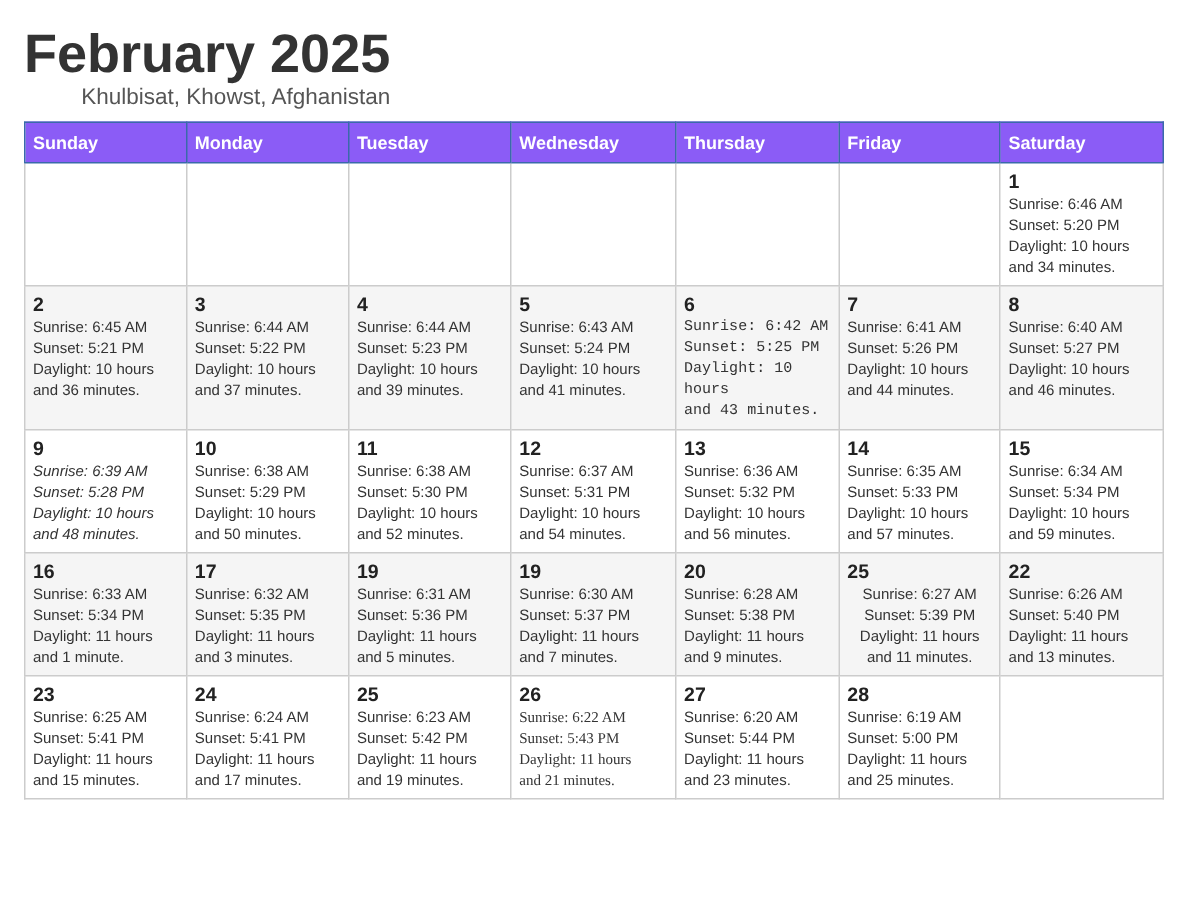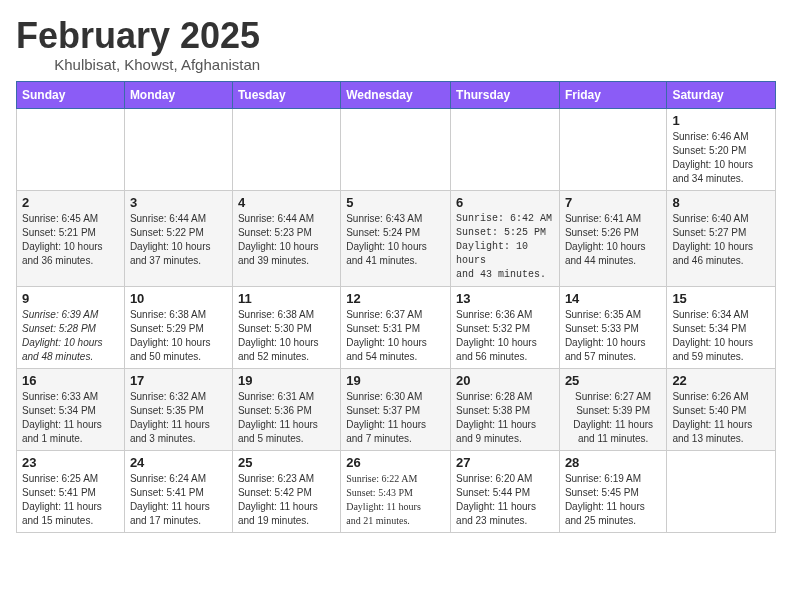--- a/index.html
+++ b/index.html
@@ -305,20 +305,20 @@
         <td>
           <div class="day-number">27</div>
           <div class="day-info" style="white-space: pre-line;">Sunrise: 6:20 AM
 Sunset: 5:44 PM
 Daylight: 11 hours
 and 23 minutes.</div>
         </td>
         <td>
           <div class="day-number">28</div>
           <div class="day-info" style="white-space: pre-line;">Sunrise: 6:19 AM
-Sunset: 5:45 PM
+Sunset: 5:00 PM
 Daylight: 11 hours
 and 25 minutes.</div>
         </td>
         <td class="empty-cell"></td>
       </tr>
     </tbody>
 </table>
 
 </body></html>

